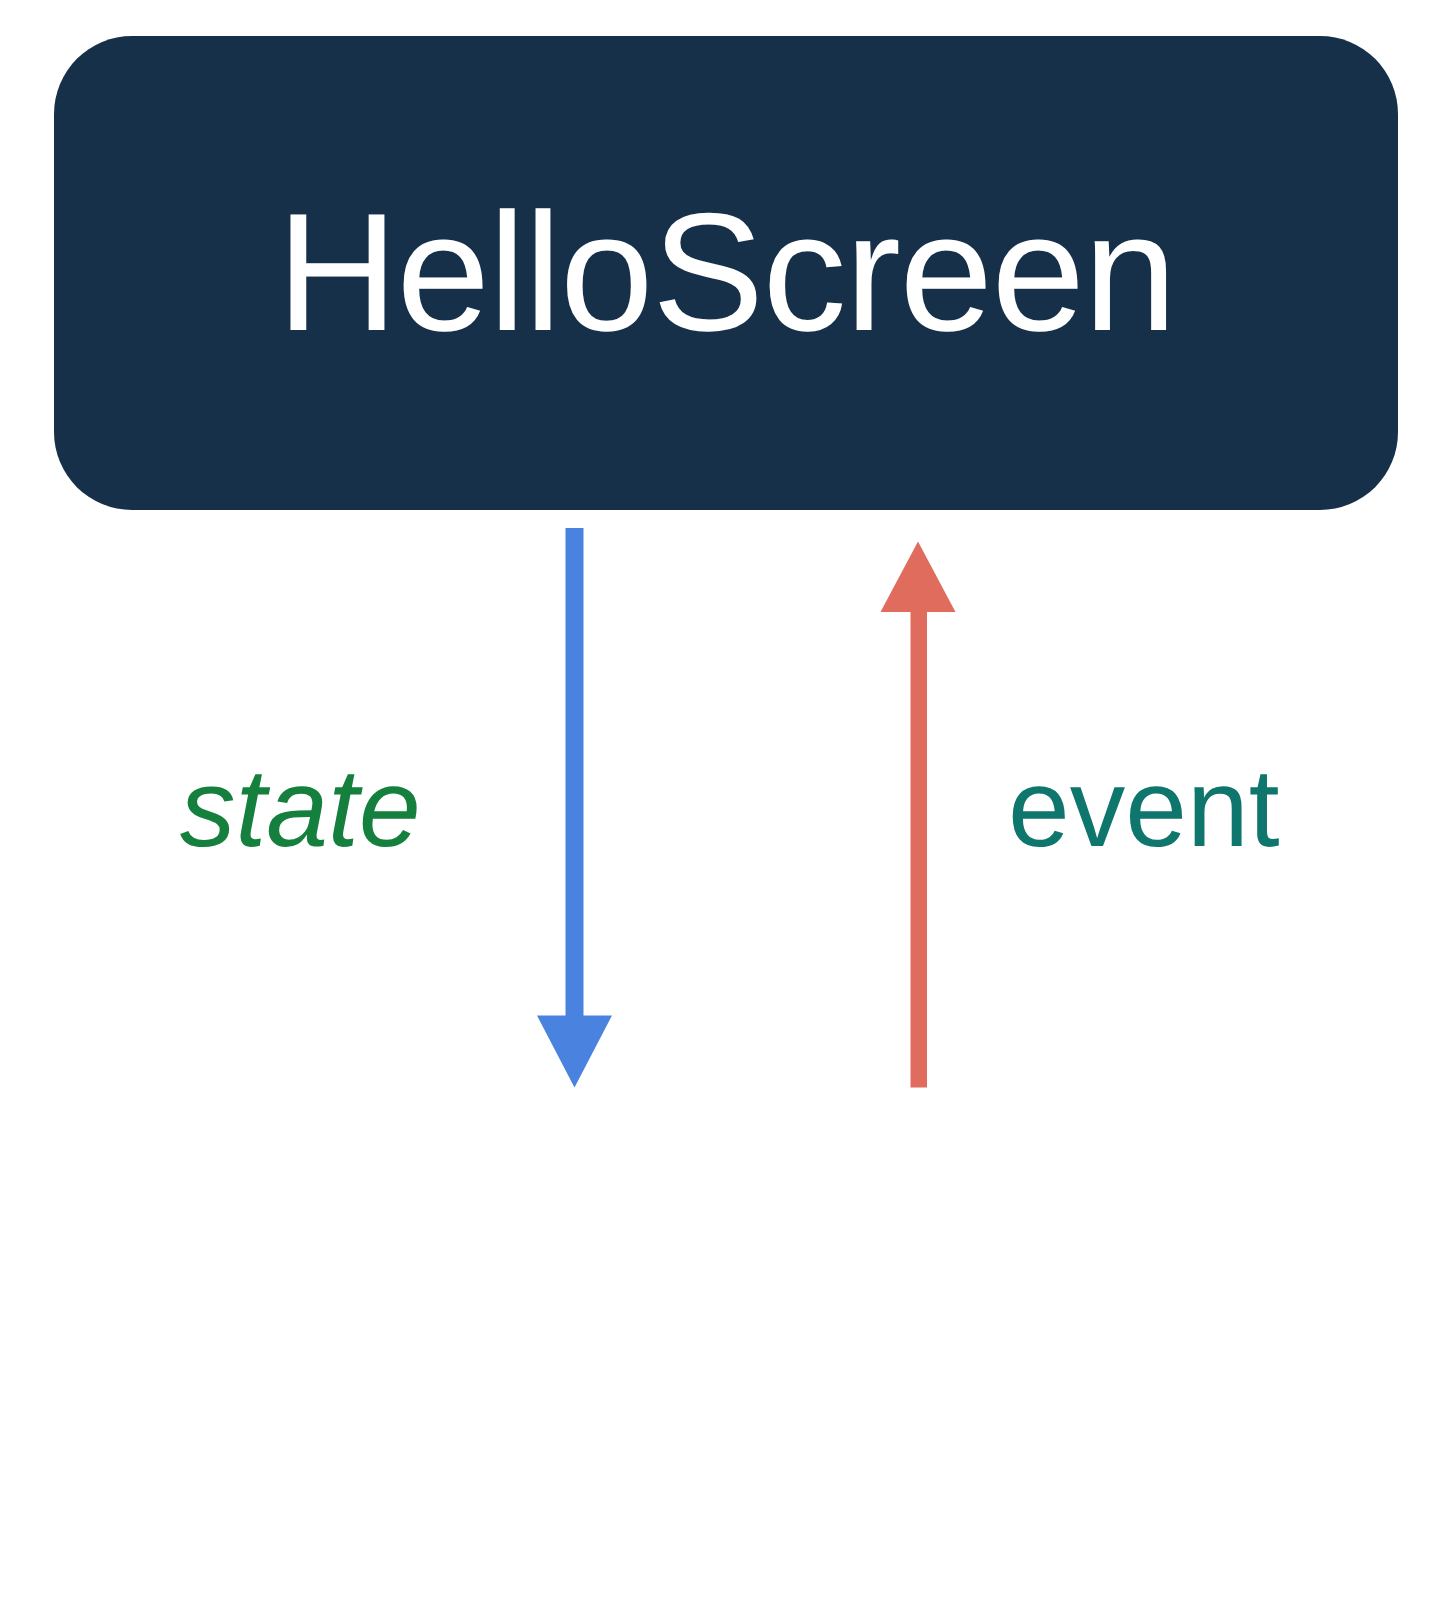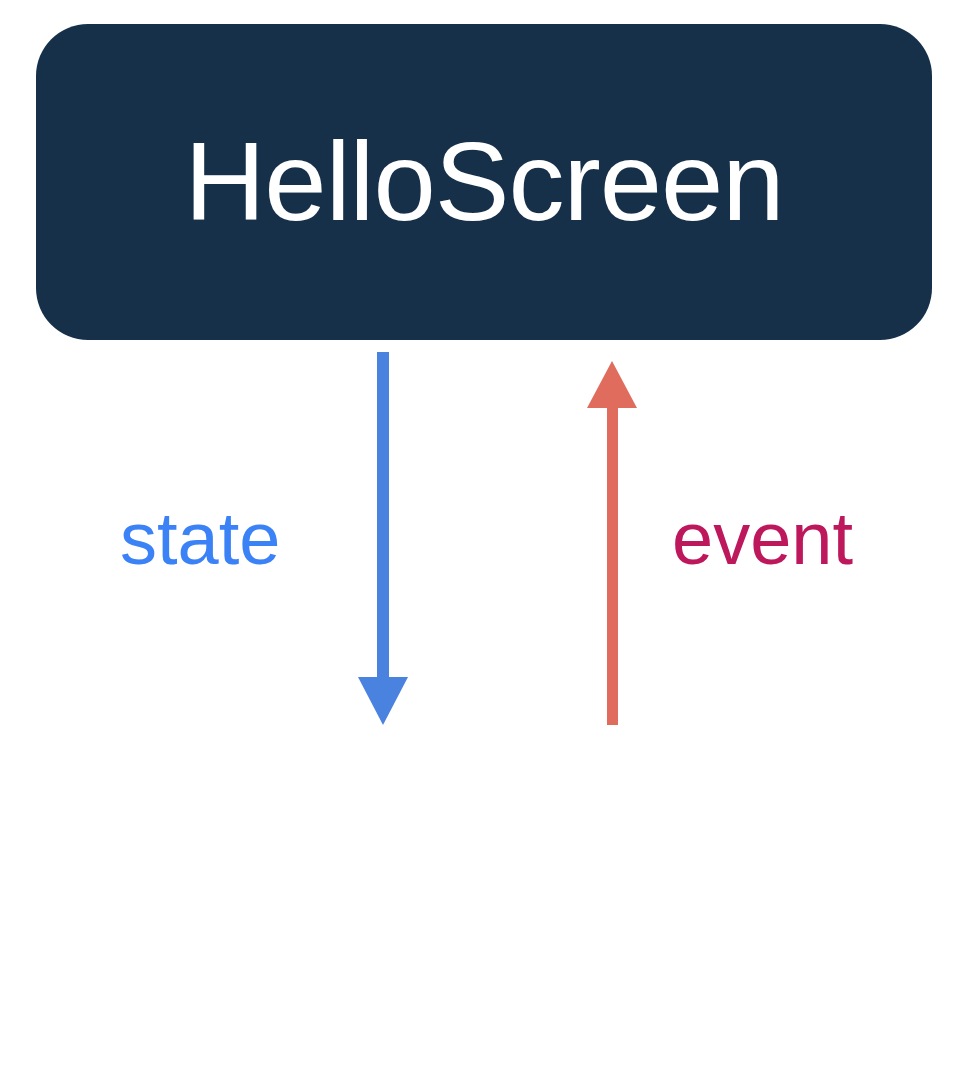--- a/index.html
+++ b/index.html
@@ -75,26 +75,27 @@
     font-family: "Liberation Sans", sans-serif;
     font-weight: 400;
     font-size: 74px;
     line-height: 1;
     white-space: nowrap;
     user-select: none;
   }
   #edge-label-state {
     left: 120px;
     top: 502px;
-    color: #3b82f6;
+    color: #15803d;
+    font-style: italic;
   }
   #edge-label-event {
     left: 672px;
     top: 502px;
-    color: #be185d;
+    color: #0f766e;
   }
 </style>
 </head>
 <body>
 
 <div id="canvas">
 
   <div class="node-box" id="node-hello-screen">
     <span class="node-label" id="label-hello-screen">HelloScreen</span>
   </div>

